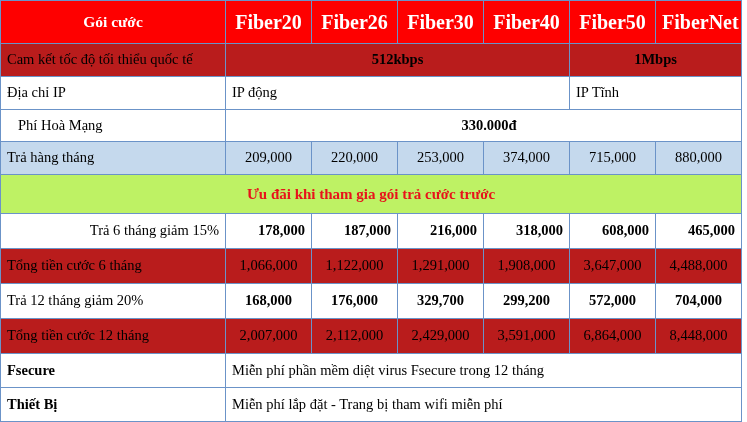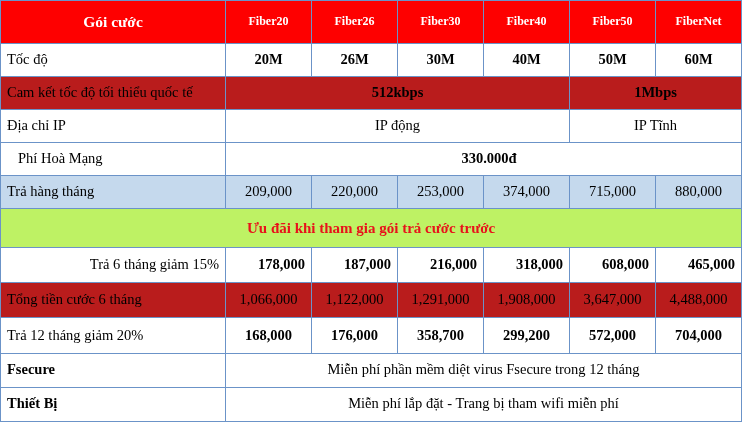--- a/index.html
+++ b/index.html
@@ -37,21 +37,21 @@
   
   col.c-label { width: 225px; }
   col.c-pkg   { width: 86px; }
 
   
   tr.head-row td {
     background: #fe0000;
     color: #ffffff;
     font-weight: bold;
     text-align: center;
-    font-size: 12px;
+    font-size: 20px;
     height: 38px;
     border-color: #6b93c8;
   }
   tr.head-row td.head-label { font-size: 15.5px; }
 
   
   td.label {
     text-align: left;
     font-weight: normal;
   }
@@ -64,21 +64,21 @@
   }
   td.val-bold {
     text-align: center;
     font-weight: bold;
   }
   td.merged {
     text-align: center;
     font-weight: bold;
   }
   td.merged-normal {
-    text-align: center;
+    text-align: left;
     font-weight: normal;
   }
 
   
   tr.fill-blue td    { background: #c5d9ed; }
   tr.fill-lblue td   { background: #b91c1c; }
   tr.fill-white td   { background: #ffffff; }
 
   tr.r-speed td      { height: 29px; }
   tr.r-commit td     { height: 29px; }
@@ -126,29 +126,20 @@
       <tr class="head-row">
         <td class="head-label">Gói cước</td>
         <td>Fiber20</td>
         <td>Fiber26</td>
         <td>Fiber30</td>
         <td>Fiber40</td>
         <td>Fiber50</td>
         <td>FiberNet</td>
       </tr>
 
-      <tr class="r-speed fill-white">
-        <td class="label">Tốc độ</td>
-        <td class="val-bold">20M</td>
-        <td class="val-bold">26M</td>
-        <td class="val-bold">30M</td>
-        <td class="val-bold">40M</td>
-        <td class="val-bold">50M</td>
-        <td class="val-bold">60M</td>
-      </tr>
 
       <tr class="r-commit fill-lblue">
         <td class="label">Cam kết tốc độ tối thiểu quốc tế</td>
         <td class="merged" colspan="4">512kbps</td>
         <td class="merged" colspan="2">1Mbps</td>
       </tr>
 
       <tr class="r-ip fill-white">
         <td class="label">Địa chỉ IP</td>
         <td class="merged-normal" colspan="4">IP động</td>
@@ -191,26 +182,35 @@
         <td class="val">1,291,000</td>
         <td class="val">1,908,000</td>
         <td class="val">3,647,000</td>
         <td class="val">4,488,000</td>
       </tr>
 
       <tr class="r-12m fill-white">
         <td class="label">Trả 12 tháng giảm 20%</td>
         <td class="val-bold">168,000</td>
         <td class="val-bold">176,000</td>
-        <td class="val-bold">358,700</td>
+        <td class="val-bold">329,700</td>
         <td class="val-bold">299,200</td>
         <td class="val-bold">572,000</td>
         <td class="val-bold">704,000</td>
       </tr>
 
+      <tr class="r-12mt fill-lblue">
+        <td class="label">Tổng tiền cước 12 tháng</td>
+        <td class="val">2,007,000</td>
+        <td class="val">2,112,000</td>
+        <td class="val">2,429,000</td>
+        <td class="val">3,591,000</td>
+        <td class="val">6,864,000</td>
+        <td class="val">8,448,000</td>
+      </tr>
 
       <tr class="r-fsecure fill-white">
         <td class="label-bold">Fsecure</td>
         <td class="merged-normal" colspan="6">Miễn phí phần mềm diệt virus Fsecure trong 12 tháng</td>
       </tr>
 
       <tr class="r-device fill-white">
         <td class="label-bold">Thiết Bị</td>
         <td class="merged-normal" colspan="6">Miễn phí lắp đặt - Trang bị tham wifi miễn phí</td>
       </tr>

